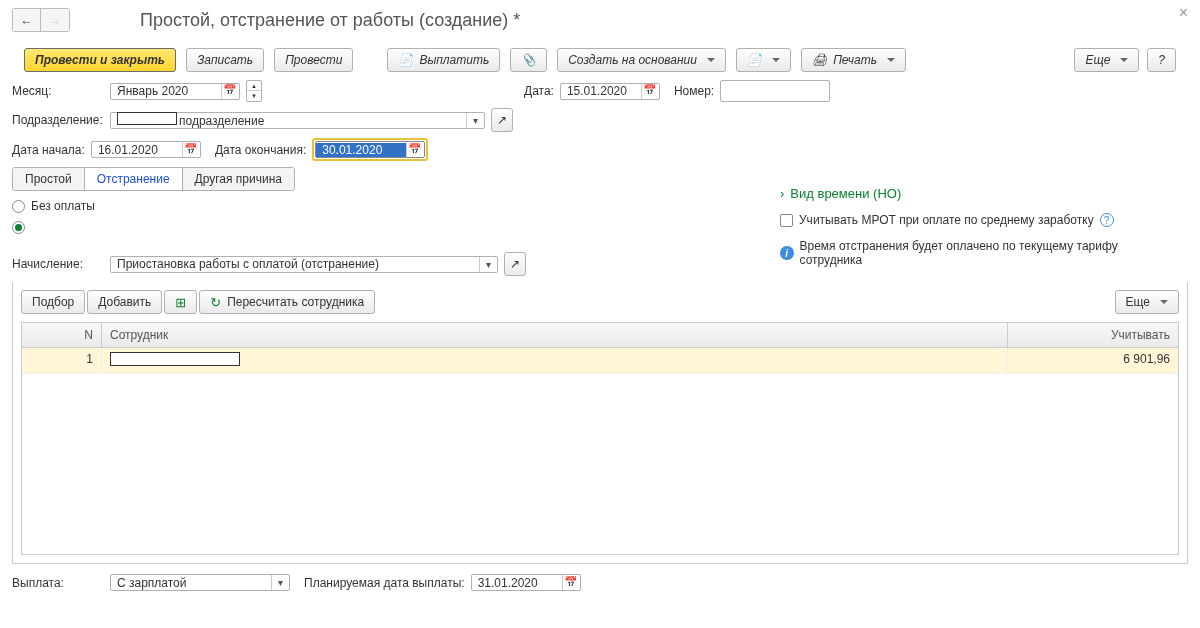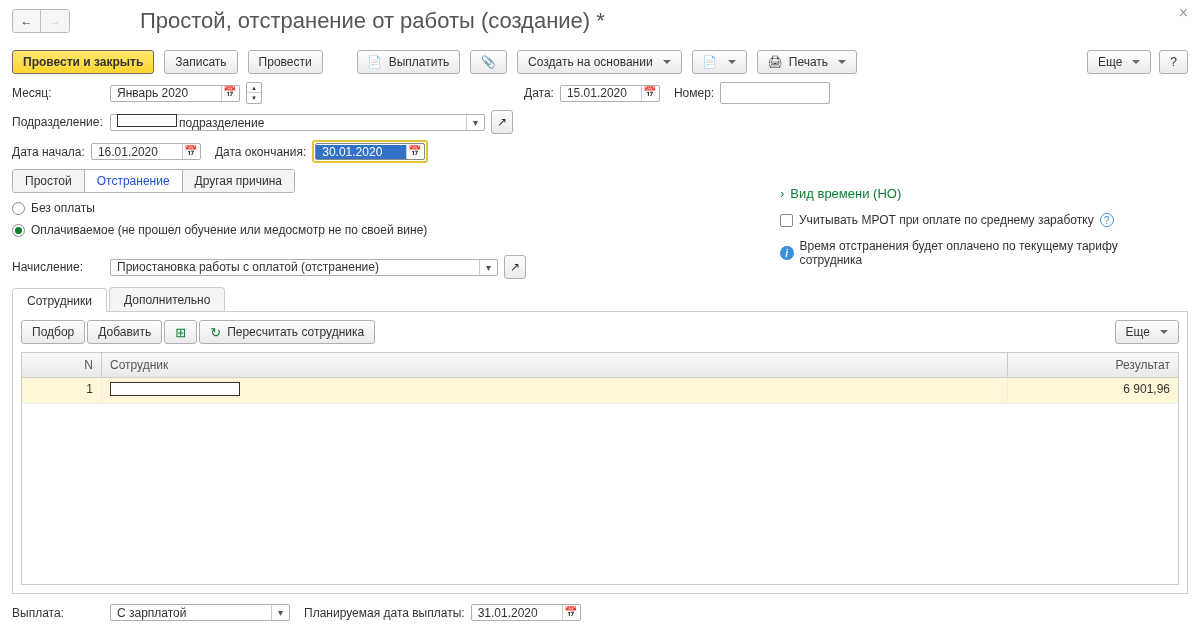--- a/index.html
+++ b/index.html
@@ -2,23 +2,23 @@
 <html><head>
 <meta charset="utf-8">
 <style>
   * { box-sizing: border-box; }
   body { margin: 0; font-family: Arial, sans-serif; font-size: 12px; color: #333; background: #fff; }
   .window { width: 1200px; height: 628px; position: relative; padding: 8px 12px; }
   .title-row { display: flex; align-items: center; gap: 10px; }
   .nav-btns { display: flex; border: 1px solid #bbb; border-radius: 3px; overflow: hidden; }
   .nav-btn { width: 28px; height: 22px; display: flex; align-items: center; justify-content: center; background: #f5f5f5; border-right: 1px solid #bbb; cursor: pointer; }
   .nav-btn:last-child { border-right: none; }
-  .title { font-size: 22px; color: #555; margin-left: 60px; }
+  .title { font-size: 18px; color: #555; margin-left: 60px; }
   .close-x { position: absolute; top: 4px; right: 12px; font-size: 16px; color: #999; cursor: pointer; }
-  .toolbar { display: flex; align-items: center; gap: 10px; margin: 16px 0 8px; }
+  .toolbar { display: flex; align-items: center; gap: 10px; margin: 16px 12px 8px; font-style: italic; }
   .btn { border: 1px solid #b0b0b0; border-radius: 3px; padding: 4px 10px; background: linear-gradient(#fefefe,#eaeaea); display: inline-flex; align-items: center; gap: 6px; cursor: pointer; height: 24px; }
   .btn-primary { background: linear-gradient(#ffe870,#ffd52e); border-color: #6b6b6b; font-weight: bold; }
   .btn-drop::after { content: ""; border-top: 4px solid #666; border-left: 4px solid transparent; border-right: 4px solid transparent; margin-left: 4px; }
   .form-row { display: flex; align-items: center; gap: 6px; margin: 6px 0; }
   .label { white-space: nowrap; }
   .input { border: 1px solid #b0b0b0; border-radius: 2px; height: 22px; padding: 0 6px; background: #fff; display: flex; align-items: center; }
   .icon-cal { width: 14px; height: 14px; display: inline-block; }
   .icon-cal::before { content: "📅"; font-size: 11px; }
   .input-combo { display: inline-flex; align-items: center; border: 1px solid #b0b0b0; border-radius: 2px; height: 17px; background: #fff; }
   .input-combo .content { padding: 0 6px; flex: 1; white-space: nowrap; overflow: hidden; }
@@ -165,21 +165,20 @@
       <div class="tab-btn">Другая причина</div>
     </div>
   </div>
 
   <div class="radio-row">
     <span class="radio"></span>
     <span>Без оплаты</span>
   </div>
   <div class="radio-row">
     <span class="radio sel"></span>
-    <span>Оплачиваемое (не прошел обучение или медосмотр не по своей вине)</span>
   </div>
 
   <div class="side-note">
     <div class="side-link">
       <span>›</span>
       <span>Вид времени (НО)</span>
     </div>
     <div class="check-row">
       <span class="checkbox"></span>
       <span>Учитывать МРОТ при оплате по среднему заработку</span>
@@ -193,43 +192,39 @@
 
   <div class="form-row" style="margin-top:18px;">
     <span class="label" style="width:92px;">Начисление:</span>
     <div class="input-combo" style="width:388px;">
       <span class="content">Приостановка работы с оплатой (отстранение)</span>
       <span class="cbtn">▾</span>
     </div>
     <div class="btn" style="width:22px;padding:0;justify-content:center;">↗</div>
   </div>
 
-  <div class="inner-tabs">
-    <div class="inner-tab active">Сотрудники</div>
-    <div class="inner-tab">Дополнительно</div>
-  </div>
   <div class="sub-area">
     <div class="sub-toolbar">
       <div class="btn">Подбор</div>
       <div class="btn">Добавить</div>
       <div class="btn">
           <span class="table-icon"></span>
         </div>
       <div class="btn">
           <span class="refresh-icon"></span>
           <span>Пересчитать сотрудника</span>
         </div>
       <div class="right-spread"><div class="btn btn-drop">Еще</div></div>
     </div>
 
     <div class="table">
       <div class="thead">
         <div class="th col-n">N</div>
         <div class="th col-emp">Сотрудник</div>
-        <div class="th col-res" style="border-right:none;">Результат</div>
+        <div class="th col-res" style="border-right:none;">Учитывать</div>
       </div>
       <div class="trow">
         <div class="td col-n">1</div>
         <div class="td col-emp"><span class="emp-redact"></span></div>
         <div class="td col-res" style="border-right:none;">6 901,96</div>
       </div>
       <div class="tbody-empty"></div>
     </div>
   </div>
 

